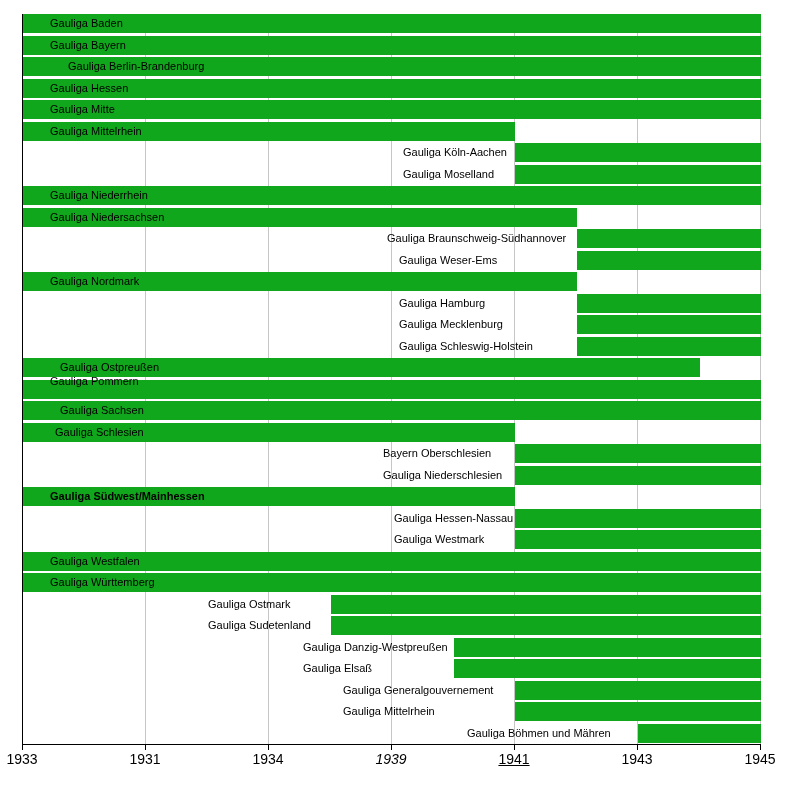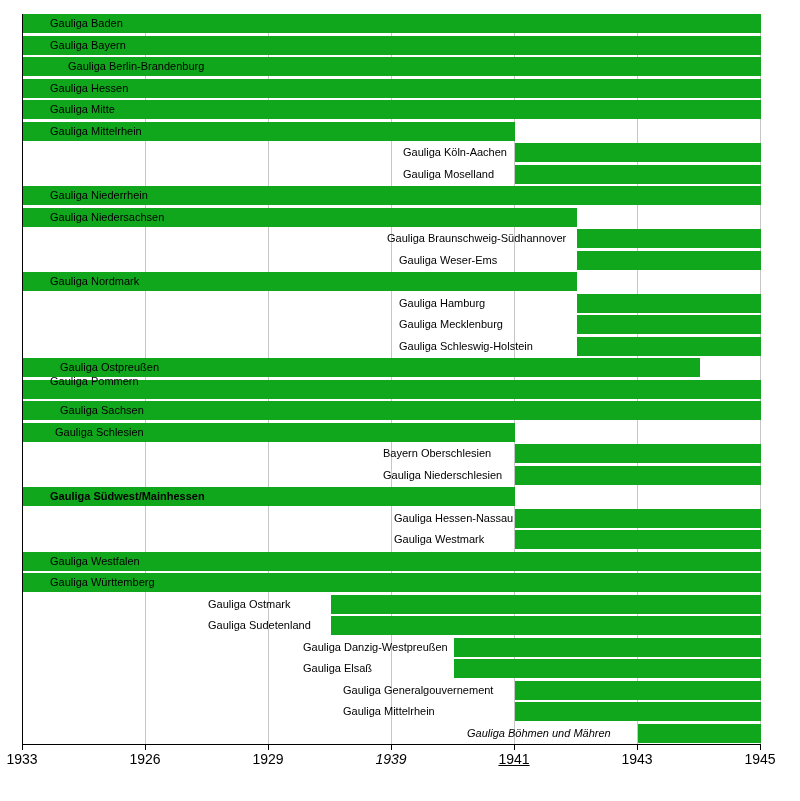--- a/index.html
+++ b/index.html
@@ -135,30 +135,30 @@
         <div class="row-label" style="left: 185px; top: 602px; color: rgb(0, 0, 0);">Gauliga Sudetenland</div>
         <div class="bar" style="left: 430.5px; width: 307.5px; top: 623.5px; height: 19px; background: rgb(17, 167, 29);"></div>
         <div class="row-label" style="left: 280px; top: 623.5px; color: rgb(0, 0, 0);">Gauliga Danzig-Westpreußen</div>
         <div class="bar" style="left: 430.5px; width: 307.5px; top: 645px; height: 19px; background: rgb(17, 167, 29);"></div>
         <div class="row-label" style="left: 280px; top: 645px; color: rgb(0, 0, 0);">Gauliga Elsaß</div>
         <div class="bar" style="left: 492px; width: 246px; top: 666.5px; height: 19px; background: rgb(17, 167, 29);"></div>
         <div class="row-label" style="left: 320px; top: 666.5px; color: rgb(0, 0, 0);">Gauliga Generalgouvernement</div>
         <div class="bar" style="left: 492px; width: 246px; top: 688px; height: 19px; background: rgb(17, 167, 29);"></div>
         <div class="row-label" style="left: 320px; top: 688px; color: rgb(0, 0, 0);">Gauliga Mittelrhein</div>
         <div class="bar" style="left: 615px; width: 123px; top: 709.5px; height: 19px; background: rgb(17, 167, 29);"></div>
-        <div class="row-label" style="left: 444px; top: 709.5px; color: rgb(0, 0, 0); font-style: italic;">Gauliga Böhmen und Mähren</div>
+        <div class="row-label" style="left: 444px; top: 709.5px; color: rgb(0, 0, 0);">Gauliga Böhmen und Mähren</div>
       </div>
   </div>
   <div id="xaxis">
       <div class="tick" style="left: 22px; background: rgb(0, 0, 0);"></div>
       <div class="tick-label" style="left: 22px; color: rgb(0, 0, 0);">1933</div>
       <div class="tick" style="left: 145px; background: rgb(0, 0, 0);"></div>
-      <div class="tick-label" style="left: 145px; color: rgb(0, 0, 0);">1926</div>
+      <div class="tick-label" style="left: 145px; color: rgb(0, 0, 0);">1931</div>
       <div class="tick" style="left: 268px; background: rgb(0, 0, 0);"></div>
-      <div class="tick-label" style="left: 268px; color: rgb(0, 0, 0);">1929</div>
+      <div class="tick-label" style="left: 268px; color: rgb(0, 0, 0);">1934</div>
       <div class="tick" style="left: 391px; background: rgb(0, 0, 0);"></div>
       <div class="tick-label" style="left: 391px; color: rgb(0, 0, 0); font-style: italic;">1939</div>
       <div class="tick" style="left: 514px; background: rgb(0, 0, 0);"></div>
       <div class="tick-label" style="left: 514px; color: rgb(0, 0, 0); text-decoration: underline;">1941</div>
       <div class="tick" style="left: 637px; background: rgb(0, 0, 0);"></div>
       <div class="tick-label" style="left: 637px; color: rgb(0, 0, 0);">1943</div>
       <div class="tick" style="left: 760px; background: rgb(0, 0, 0);"></div>
       <div class="tick-label" style="left: 760px; color: rgb(0, 0, 0);">1945</div>
     </div>
 </div>

